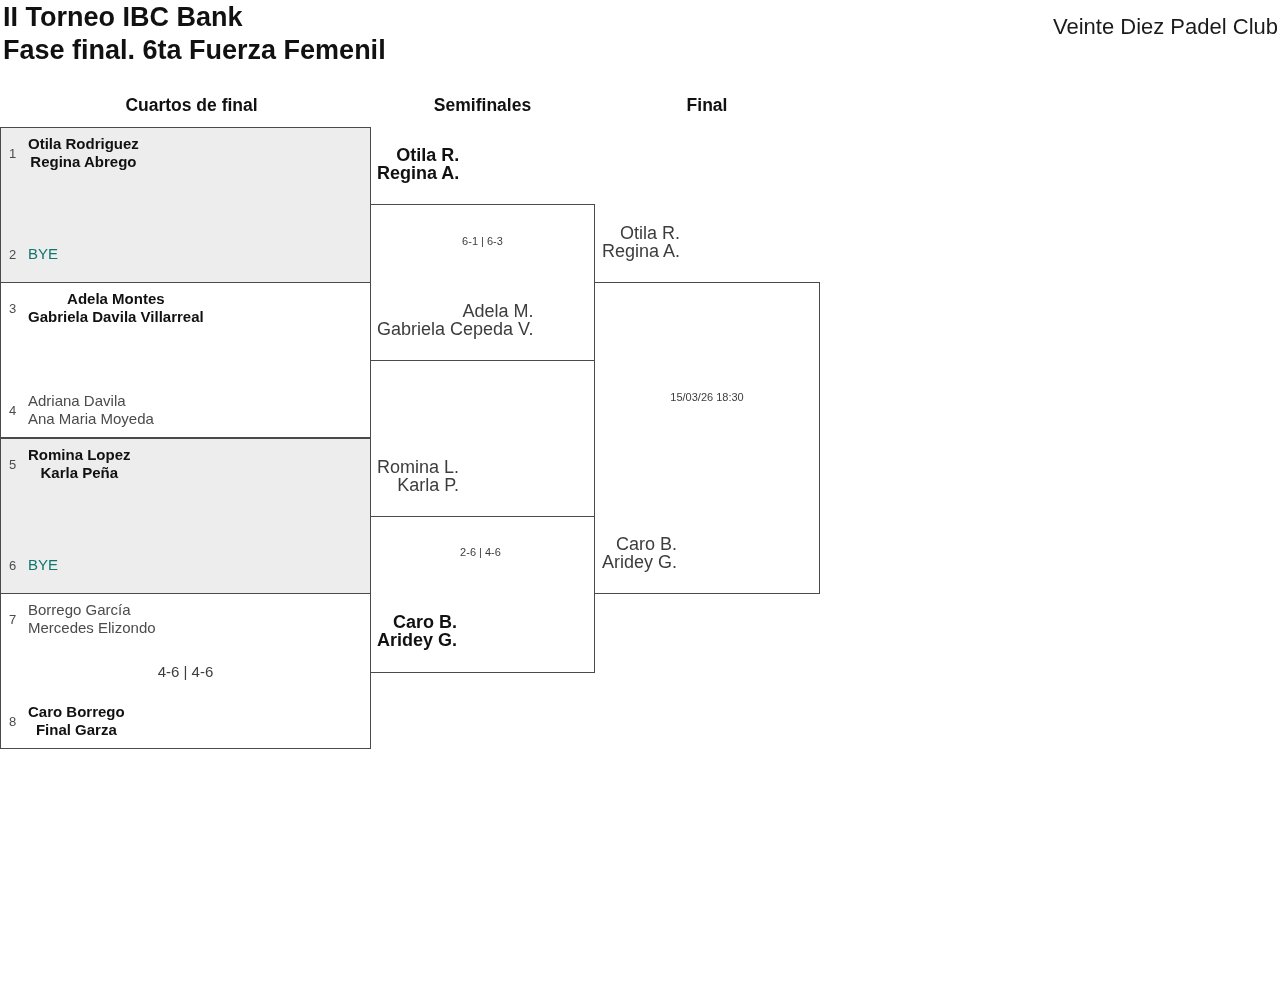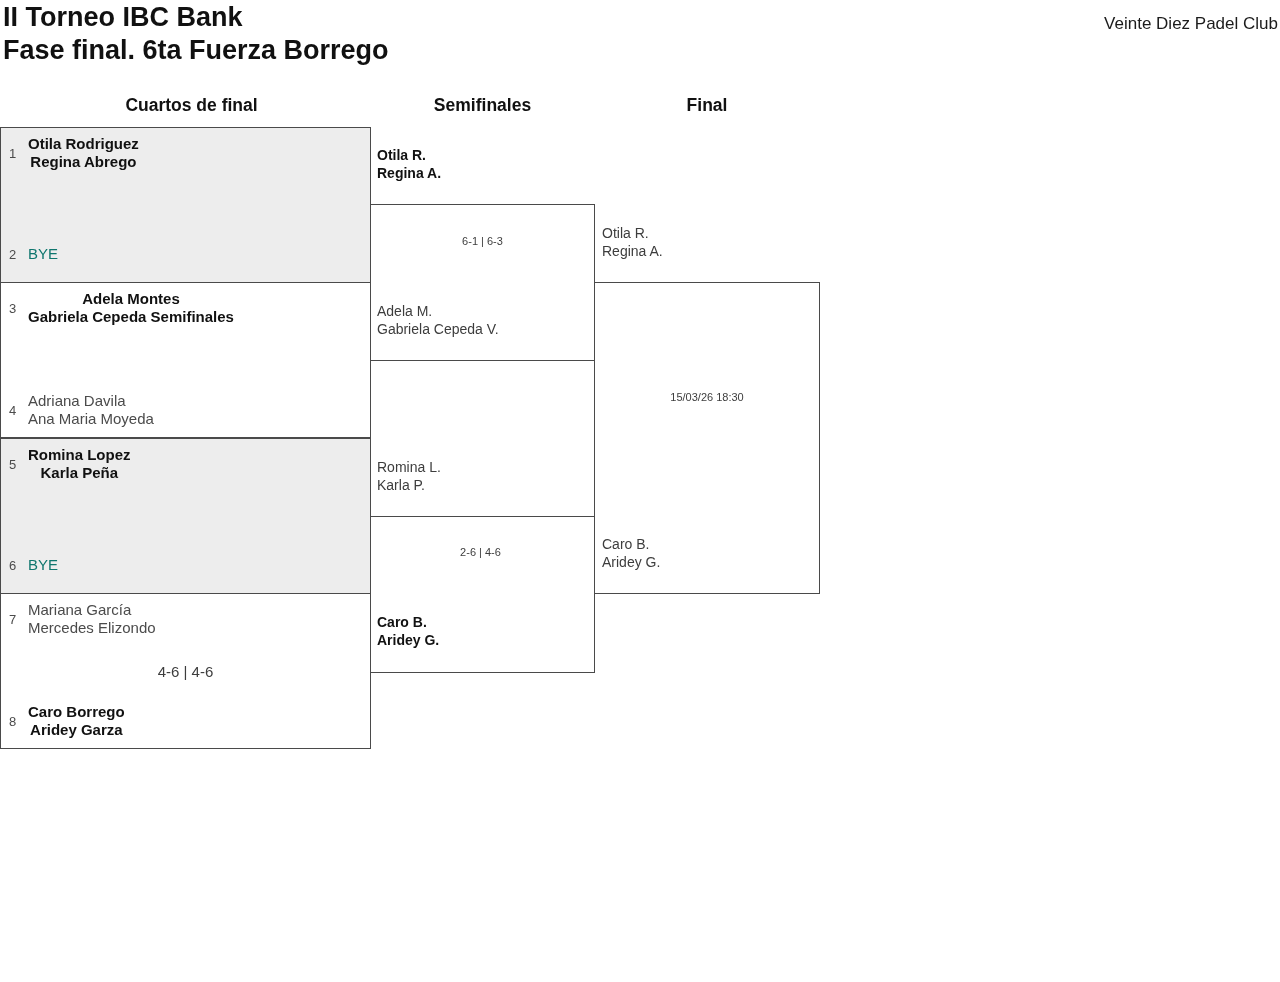--- a/index.html
+++ b/index.html
@@ -14,21 +14,21 @@
   .page { position: absolute; inset: 0; }
 
   
   .title {
     position: absolute; left: 3px; top: 1px;
     font-size: 27px; line-height: 33px; font-weight: 600; color: #111;
     white-space: pre-line;
   }
   .club {
     position: absolute; right: 2px; top: 14px;
-    font-size: 17px; font-weight: 500; color: #1b1b1b;
+    font-size: 22px; font-weight: 500; color: #1b1b1b;
   }
 
   
   .round-header {
     position: absolute; top: 95px; text-align: center;
     font-size: 17.5px; font-weight: 600; color: #111;
   }
   .rh-qf { left: 0; width: 371px; padding-left: 12px; }
   .rh-sf { left: 370px; width: 225px; }
   .rh-f  { left: 594px; width: 226px; }
@@ -61,21 +61,21 @@
 
   .score {
     position: absolute; left: 0; right: 0; top: 50%;
     transform: translateY(-50%);
     text-align: center; font-size: 15px; color: #3d3d3d;
   }
 
   
   .adv-label {
     position: absolute;
-    font-size: 14px; line-height: 18px; color: #3d3d3d;
+    font-size: 18px; line-height: 18px; color: #3d3d3d; text-align: right;
   }
   .adv-label.winner { font-weight: 700; color: #111; }
   #lbl-sf1-top    { left: 377px; top: 146px; }
   #lbl-sf1-bottom { left: 377px; top: 302px; }
   #lbl-sf2-top    { left: 377px; top: 458px; }
   #lbl-sf2-bottom { left: 377px; top: 613px; }
   #lbl-final-top    { left: 602px; top: 224px; }
   #lbl-final-bottom { left: 602px; top: 535px; }
 
   .float-score {
@@ -85,21 +85,21 @@
   #score-sf1 { left: 370px; width: 225px; top: 235px; }
   #score-sf2 { left: 370px; width: 221px; top: 546px; }
   #final-date { left: 594px; width: 226px; top: 391px; }
 </style>
 </head>
 <body>
 
 <div class="page">
 
   <div class="title">II Torneo IBC Bank
-Fase final. 6ta Fuerza Borrego</div>
+Fase final. 6ta Fuerza Femenil</div>
   <div class="club">Veinte Diez Padel Club</div>
 
   <div class="round-header rh-qf">Cuartos de final</div>
   <div class="round-header rh-sf">Semifinales</div>
   <div class="round-header rh-f">Final</div>
 
   <div class="box qf gray" id="qf1">
     <div class="team-row top">
       <span class="seed">1</span>
       <span class="names winner">
@@ -113,21 +113,21 @@
         <div>BYE</div>
       </span>
     </div>
   </div>
 
   <div class="box qf" id="qf2">
     <div class="team-row top">
       <span class="seed">3</span>
       <span class="names winner">
         <div>Adela Montes</div>
-        <div>Gabriela Cepeda Semifinales</div>
+        <div>Gabriela Davila Villarreal</div>
       </span>
     </div>
     <div class="team-row bottom">
       <span class="seed">4</span>
       <span class="names">
         <div>Adriana Davila</div>
         <div>Ana Maria Moyeda</div>
       </span>
     </div>
   </div>
@@ -145,30 +145,30 @@
       <span class="names byetxt">
         <div>BYE</div>
       </span>
     </div>
   </div>
 
   <div class="box qf" id="qf4">
     <div class="team-row top">
       <span class="seed">7</span>
       <span class="names">
-        <div>Mariana García</div>
+        <div>Borrego García</div>
         <div>Mercedes Elizondo</div>
       </span>
     </div>
     <div class="score">4-6 | 4-6</div>
     <div class="team-row bottom">
       <span class="seed">8</span>
       <span class="names winner">
         <div>Caro Borrego</div>
-        <div>Aridey Garza</div>
+        <div>Final Garza</div>
       </span>
     </div>
   </div>
 
   <div class="box" id="sf1"></div>
   <div class="box" id="sf2"></div>
   <div class="box" id="final-box"></div>
 
   <div class="adv-label winner" id="lbl-sf1-top">
     <div>Otila R.</div>

